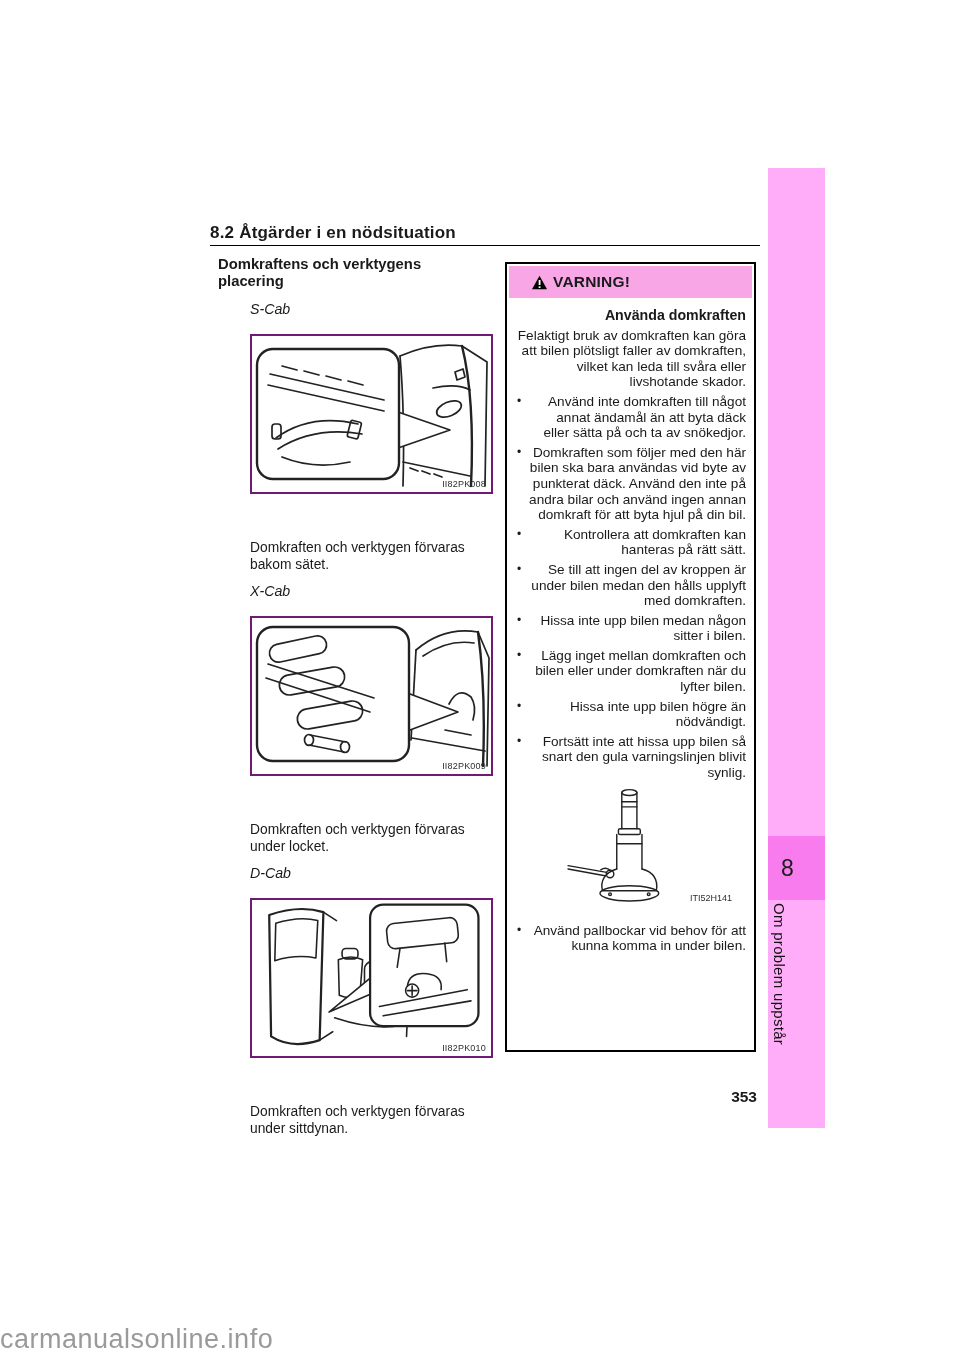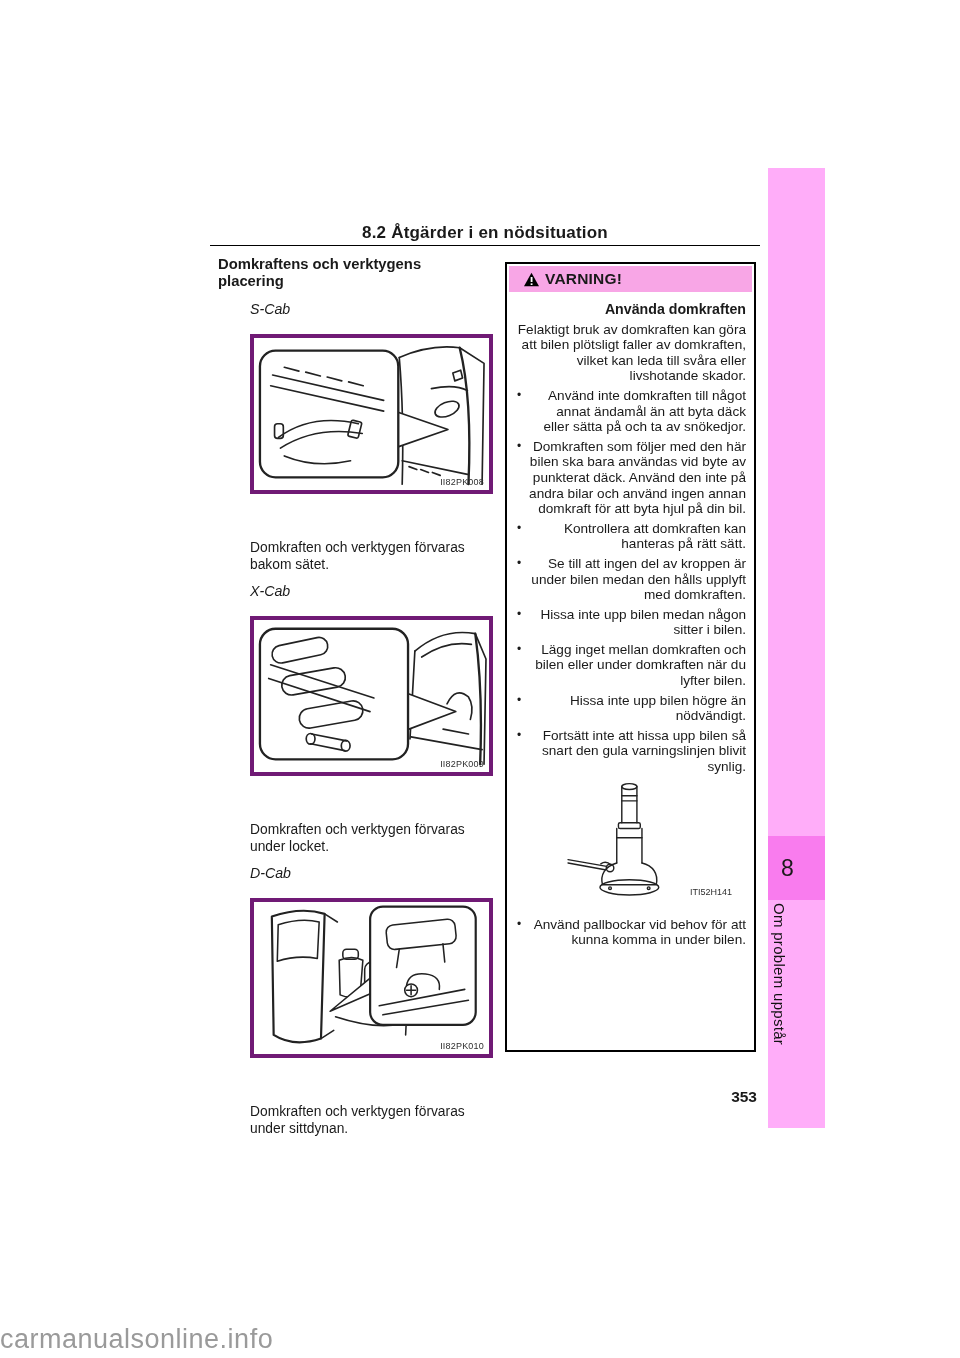--- a/index.html
+++ b/index.html
@@ -8,38 +8,38 @@
     --warning-header-pink:#F8A6E6;
     --ink:#1a1a1a;
     --watermark-gray:#9a9a9a;
   }
   *{margin:0;padding:0;box-sizing:border-box;}
   html,body{background:#fff;}
   body{font-family:"Liberation Sans",sans-serif;color:var(--ink);}
   .page{position:relative;width:960px;height:1358px;background:#ffffff;overflow:hidden;}
 
   
-  .running-header{position:absolute;top:223px;left:210px;width:550px;text-align:center;
+  .running-header{position:absolute;top:223px;left:210px;width:550px;text-align:left;
     font-size:17px;font-weight:bold;letter-spacing:.2px;}
   .header-rule{position:absolute;top:245px;left:210px;width:550px;border-top:1.6px solid #000;}
 
   
   .left-col{position:absolute;left:218px;top:256px;width:253px;}
   .section-title{font-size:14.8px;font-weight:bold;line-height:17px;margin-bottom:11px;}
   .variant-label{font-style:italic;font-size:14.2px;margin-bottom:17px;}
-  .figure-box{position:relative;width:243px;height:160px;border:4px solid #701a75;background:#fff;margin-bottom:11px;}
+  .figure-box{position:relative;width:243px;height:160px;border:2px solid #701a75;background:#fff;margin-bottom:11px;}
   .figure-box svg{display:block;width:100%;height:100%;}
   .fig-label{position:absolute;right:5px;bottom:3px;font-size:9px;color:#2e2e2e;letter-spacing:.2px;}
   .caption{font-size:13.8px;line-height:16.5px;margin-bottom:10px;width:240px;margin-top:46px;}
   .fig-group{margin-bottom:3px;padding-left:32px;}
 
   
   .warning-box{position:absolute;left:505px;top:262px;width:251px;height:790px;border:2px solid #000;background:#fff;}
-  .warning-header{margin:2px;height:26px;background:var(--warning-header-pink);
-    display:flex;align-items:center;gap:5px;padding-left:14px;}
+  .warning-header{margin:2px;height:32px;background:var(--warning-header-pink);
+    display:flex;align-items:center;gap:5px;padding-left:22px;}
   .warning-header .w-title{font-size:15.5px;font-weight:bold;letter-spacing:.2px;}
   .warning-icon{width:17px;height:15px;display:inline-block;}
   .warning-content{padding:6px 8px 0 8px;font-size:13.6px;line-height:15.6px;text-align:right;}
   .warning-heading{font-size:14.2px;font-weight:bold;margin:2px 0 4px 0;}
   .warning-intro{margin-bottom:4px;}
   .warning-list{list-style:none;}
   .warning-list li{position:relative;padding-left:13px;margin-bottom:4px;}
   .warning-list li::before{content:"\2022";position:absolute;left:2px;top:0;font-size:12px;}
   .jack-figure{position:relative;height:132px;margin:4px 0 6px 0;}
   .jack-figure svg{display:block;height:126px;margin:0 auto;}

